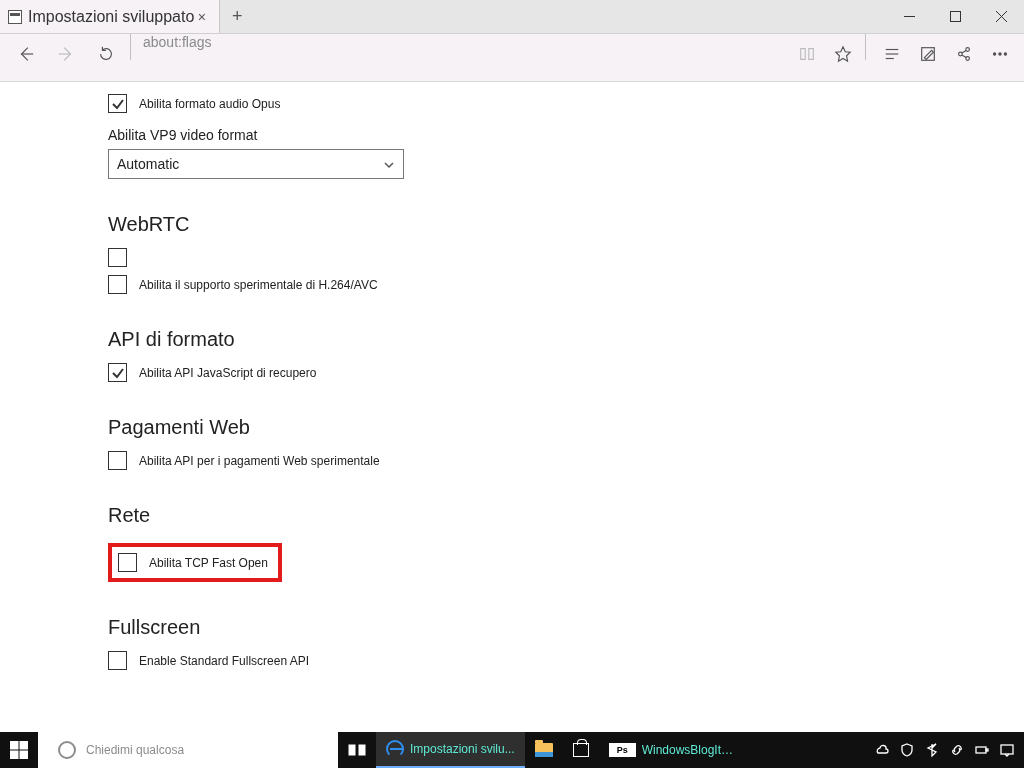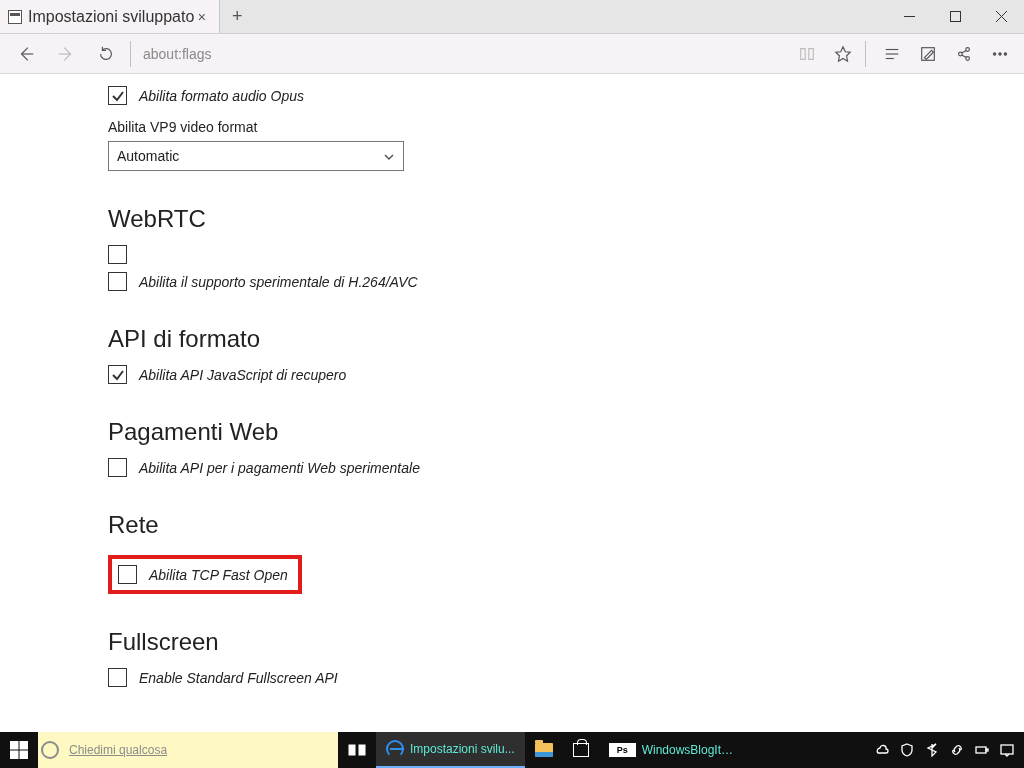--- a/index.html
+++ b/index.html
@@ -9,53 +9,53 @@
   .tab{display:flex;align-items:center;padding:0 10px 0 8px;background:#f7f2f6;border-right:1px solid #c8c8c8;min-width:200px;height:100%;}
   .tab .tab-icon{width:14px;height:14px;margin-right:6px;border:1px solid #555;background:#fff;position:relative;}
   .tab .tab-icon::after{content:"";position:absolute;left:1px;top:2px;right:1px;height:3px;background:#555;}
   .tab .tab-label{flex:1;font-size:16px;color:#333;white-space:nowrap;overflow:hidden;text-overflow:ellipsis;}
   .tab .tab-close{width:15px;text-align:center;font-size:14px;color:#555;}
   .newtab{width:34px;display:flex;align-items:center;justify-content:center;color:#555;font-size:18px;}
   .titlebar .spacer{flex:1;}
   .win-btn{width:46px;display:flex;align-items:center;justify-content:center;color:#333;}
   .win-btn svg{width:11px;height:11px;stroke:#333;fill:none;stroke-width:1;}
   
-  .navbar{height:40px;background:#f7f2f6;display:flex;align-items:center;padding:0 6px;border-bottom:1px solid #d8d8d8;}
+  .navbar{height:48px;background:#f7f2f6;display:flex;padding:0 6px;border-bottom:1px solid #d8d8d8;}
   .nav-btn{width:40px;height:40px;display:flex;align-items:center;justify-content:center;color:#555;}
   .nav-btn.disabled{color:#bbb;}
   .nav-btn svg{width:18px;height:18px;stroke:currentColor;fill:none;stroke-width:1.3;}
   .url-sep{width:1px;height:26px;background:#bfbfbf;margin:0 8px 0 4px;}
   .urlbar{flex:1;font-size:14px;color:#8a8a8a;padding-left:4px;}
   .tool-btn{width:36px;height:40px;display:flex;align-items:center;justify-content:center;color:#555;}
   .tool-btn svg{width:18px;height:18px;stroke:currentColor;fill:none;stroke-width:1.3;}
   .tool-btn.dim{color:#bdbdbd;}
   
   .viewport{height:658px;overflow-y:scroll;background:#fff;}
   .page{padding:4px 0 50px 108px;max-width:760px;}
   .option{display:flex;align-items:center;margin:8px 0;}
   .chk{width:19px;height:19px;border:1px solid #333;margin-right:12px;flex-shrink:0;display:flex;align-items:center;justify-content:center;}
   .chk.checked svg{display:block;}
   .chk svg{display:none;width:14px;height:14px;stroke:#333;stroke-width:2;fill:none;}
-  .opt-label{font-size:14px;color:#222;font-style:italic;}
+  .opt-label{font-size:12px;color:#222;}
   .field-label{font-size:14px;color:#222;margin-top:14px;}
   .select{margin-top:6px;width:296px;height:30px;border:1px solid #777;display:flex;align-items:center;padding:0 8px;justify-content:space-between;font-size:14px;color:#222;}
   .select .chev{width:12px;height:12px;}
   .select .chev svg{width:12px;height:12px;stroke:#555;fill:none;stroke-width:1.5;}
-  h2.section{font-size:24px;font-weight:400;color:#222;margin:34px 0 12px;}
+  h2.section{font-size:20px;font-weight:400;color:#222;margin:34px 0 12px;}
   .highlight{display:inline-flex;border:4px solid #e21b1b;padding:6px 10px 6px 4px;margin-top:4px;}
   .highlight .chk{margin-left:2px;}
   
   .viewport::-webkit-scrollbar{width:17px;background:#f0f0f0;}
   .viewport::-webkit-scrollbar-thumb{background:#c2c2c2;}
   
   .taskbar{position:absolute;left:0;bottom:0;height:36px;width:100%;background:#101010;display:flex;align-items:stretch;color:#fff;font-size:12px;}
   .tb-btn{display:flex;align-items:center;justify-content:center;padding:0 10px;color:#fff;}
   .tb-btn svg{width:18px;height:18px;stroke:currentColor;fill:currentColor;}
   .tb-btn.start svg{fill:#fff;}
-  .cortana{flex:0 0 300px;background:#fef9c3;display:flex;align-items:center;padding:0 3px;color:#8c8c8c;text-decoration:underline;}
+  .cortana{flex:0 0 300px;background:#ffffff;display:flex;align-items:center;padding:0 20px;color:#8c8c8c;}
   .cortana .ring{width:18px;height:18px;border:2px solid #8c8c8c;border-radius:50%;margin-right:10px;}
   .task{display:flex;align-items:center;padding:0 10px;gap:6px;max-width:150px;}
   .task.active{background:#2f2f2f;border-bottom:2px solid #6db0ff;}
   .task .lbl{white-space:nowrap;overflow:hidden;text-overflow:ellipsis;color:#5eead4;}
   .edge-icon{width:18px;height:18px;border:2px solid #2f8fef;border-radius:50%;border-bottom-color:transparent;position:relative;}
   .edge-icon::after{content:"";position:absolute;left:2px;right:-2px;top:6px;height:2px;background:#2f8fef;}
   .folder-icon{width:18px;height:14px;background:#f6c15b;border-radius:1px;position:relative;}
   .folder-icon::before{content:"";position:absolute;left:0;top:-3px;width:8px;height:3px;background:#f6c15b;border-radius:1px 1px 0 0;}
   .folder-icon::after{content:"";position:absolute;left:0;right:0;bottom:0;height:5px;background:#3e95d8;}
   .store-icon{width:16px;height:14px;border:1.5px solid #fff;position:relative;}

